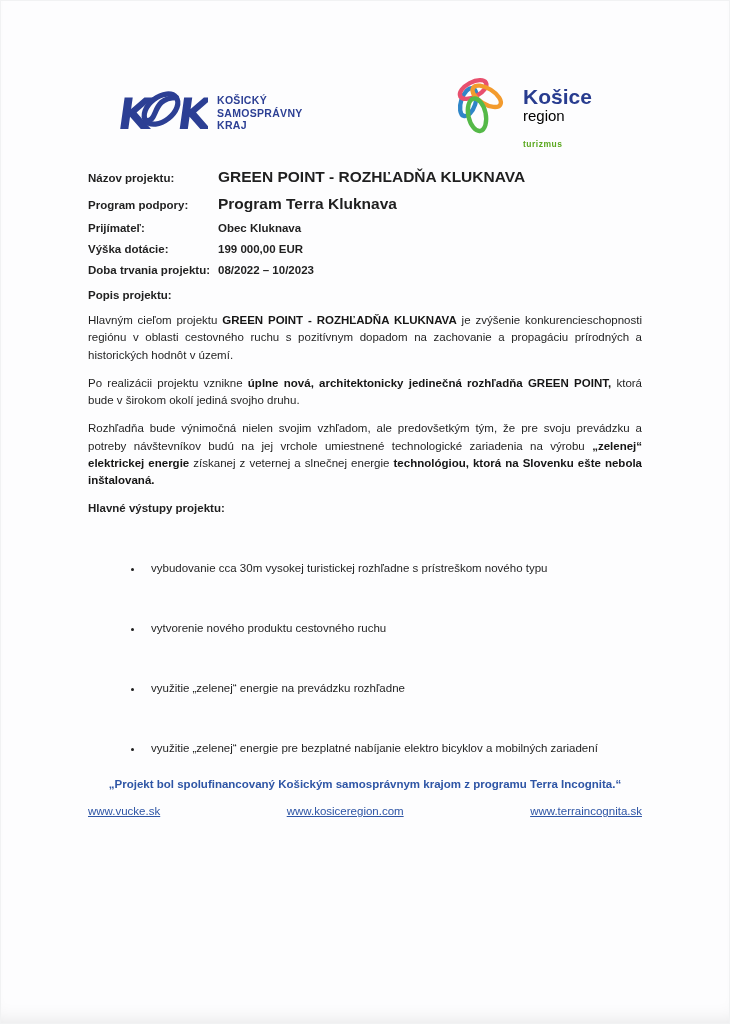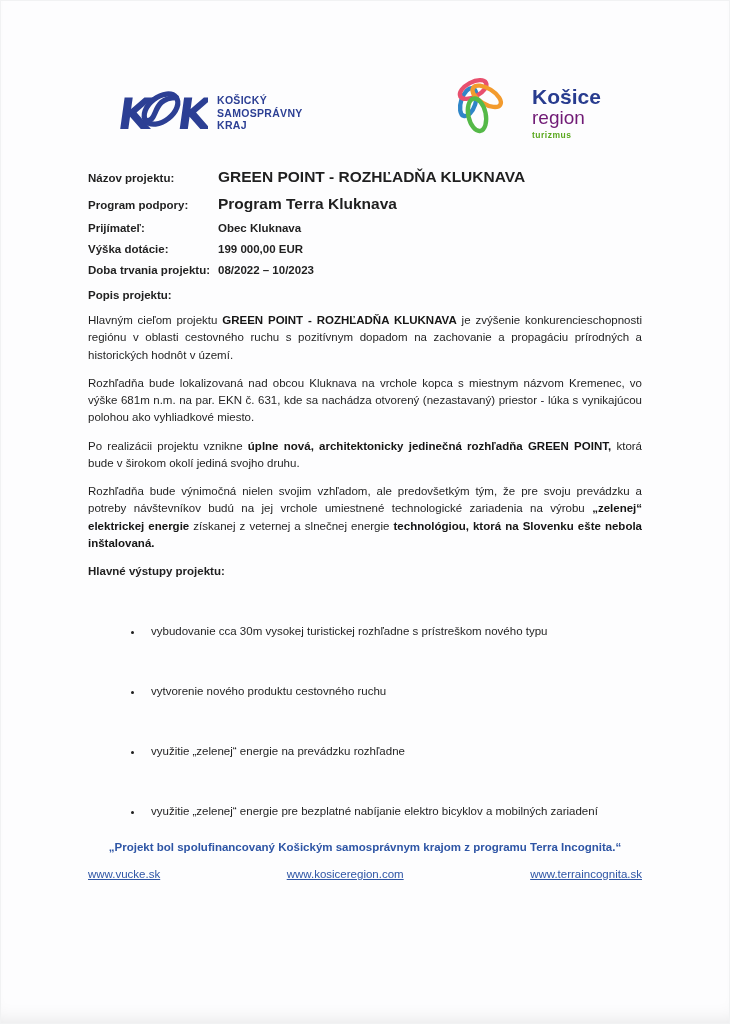--- a/index.html
+++ b/index.html
@@ -6,25 +6,25 @@
   .page {
     width:730px; height:1024px; position:relative; overflow:hidden;
     background:#fdfdfe;
     box-shadow: inset 0 0 0 1px #f1f2f3, inset 0 -16px 20px -14px rgba(0,0,0,0.10);
     font-family:"Liberation Sans", sans-serif;
     color:#1f1f1f;
   }
   .header { position:relative; height:168px; }
   .ksk-logo { position:absolute; left:116px; top:84px; display:flex; align-items:center; gap:9px; }
   .ksk-wordmark { color:#2c3f94; font-weight:bold; font-size:10.5px; line-height:1.2; letter-spacing:0.3px; }
-  .kosice-logo { position:absolute; left:446px; top:72px; display:flex; gap:24px; }
+  .kosice-logo { position:absolute; left:446px; top:72px; display:flex; gap:15px; }
   .kosice-wordmark { padding-top:14px; }
   .kosice-name { font-size:21px; font-weight:bold; color:#283c8f; line-height:1.0; }
-  .kosice-sub  { font-size:19px; color:#701a75; line-height:1.15; }
-  .kosice-tag  { font-size:8.5px; font-weight:bold; color:#5aa81e; letter-spacing:0.5px; margin-top:1px; }
+  .kosice-sub  { font-size:15px; color:#000000; line-height:1.15; }
+  .kosice-tag  { font-size:8.5px; font-weight:bold; color:#5aa81e; letter-spacing:0.5px; margin-top:15px; }
 
   .content { margin:0 88px; }
   .info-row { display:flex; align-items:baseline; margin-bottom:9px; }
   .info-label { flex:0 0 130px; font-weight:bold; font-size:11.5px; }
   .info-value { font-weight:bold; font-size:11.5px; }
   .info-value.large { font-size:15.5px; }
 
   .section-heading { font-weight:bold; font-size:11.5px; margin:13px 0 7px; }
   p.para { font-size:11.5px; line-height:1.5; text-align:justify; margin:11px 0 10px; }
   p.para b { color:#151515; }
@@ -102,21 +102,20 @@
     </div>
     <div class="info-row">
       <span class="info-label">Doba trvania projektu:</span>
       <span class="info-value">08/2022 – 10/2023</span>
     </div>
 
     <div class="section-heading">Popis projektu:</div>
 
     <p class="para"><span>Hlavným cieľom projektu </span><b>GREEN POINT - ROZHĽADŇA KLUKNAVA</b><span> je zvýšenie konkurencieschopnosti regiónu v oblasti cestovného ruchu s pozitívnym dopadom na zachovanie a propagáciu prírodných a historických hodnôt v území.</span></p>
 
-    <p class="para">Rozhľadňa bude lokalizovaná nad obcou Kluknava na vrchole kopca s miestnym názvom Kremenec, vo výške 681m n.m. na par. EKN č. 631, kde sa nachádza otvorený (nezastavaný) priestor - lúka s vynikajúcou polohou ako vyhliadkové miesto.</p>
 
     <p class="para"><span>Po realizácii projektu vznikne </span><b>úplne nová, architektonicky jedinečná rozhľadňa GREEN POINT,</b><span> ktorá bude v širokom okolí jediná svojho druhu.</span></p>
 
     <p class="para"><span>Rozhľadňa bude výnimočná nielen svojim vzhľadom, ale predovšetkým tým, že pre svoju prevádzku a potreby návštevníkov budú na jej vrchole umiestnené technologické zariadenia na výrobu </span><b>„zelenej“ elektrickej energie</b><span> získanej z veternej a slnečnej energie </span><b>technológiou, ktorá na Slovenku ešte nebola inštalovaná.</b></p>
 
     <div class="section-heading">Hlavné výstupy projektu:</div>
 
     <ul class="outputs">
       <li>vybudovanie cca 30m vysokej turistickej rozhľadne s prístreškom nového typu</li>
       <li>vytvorenie nového produktu cestovného ruchu</li>

